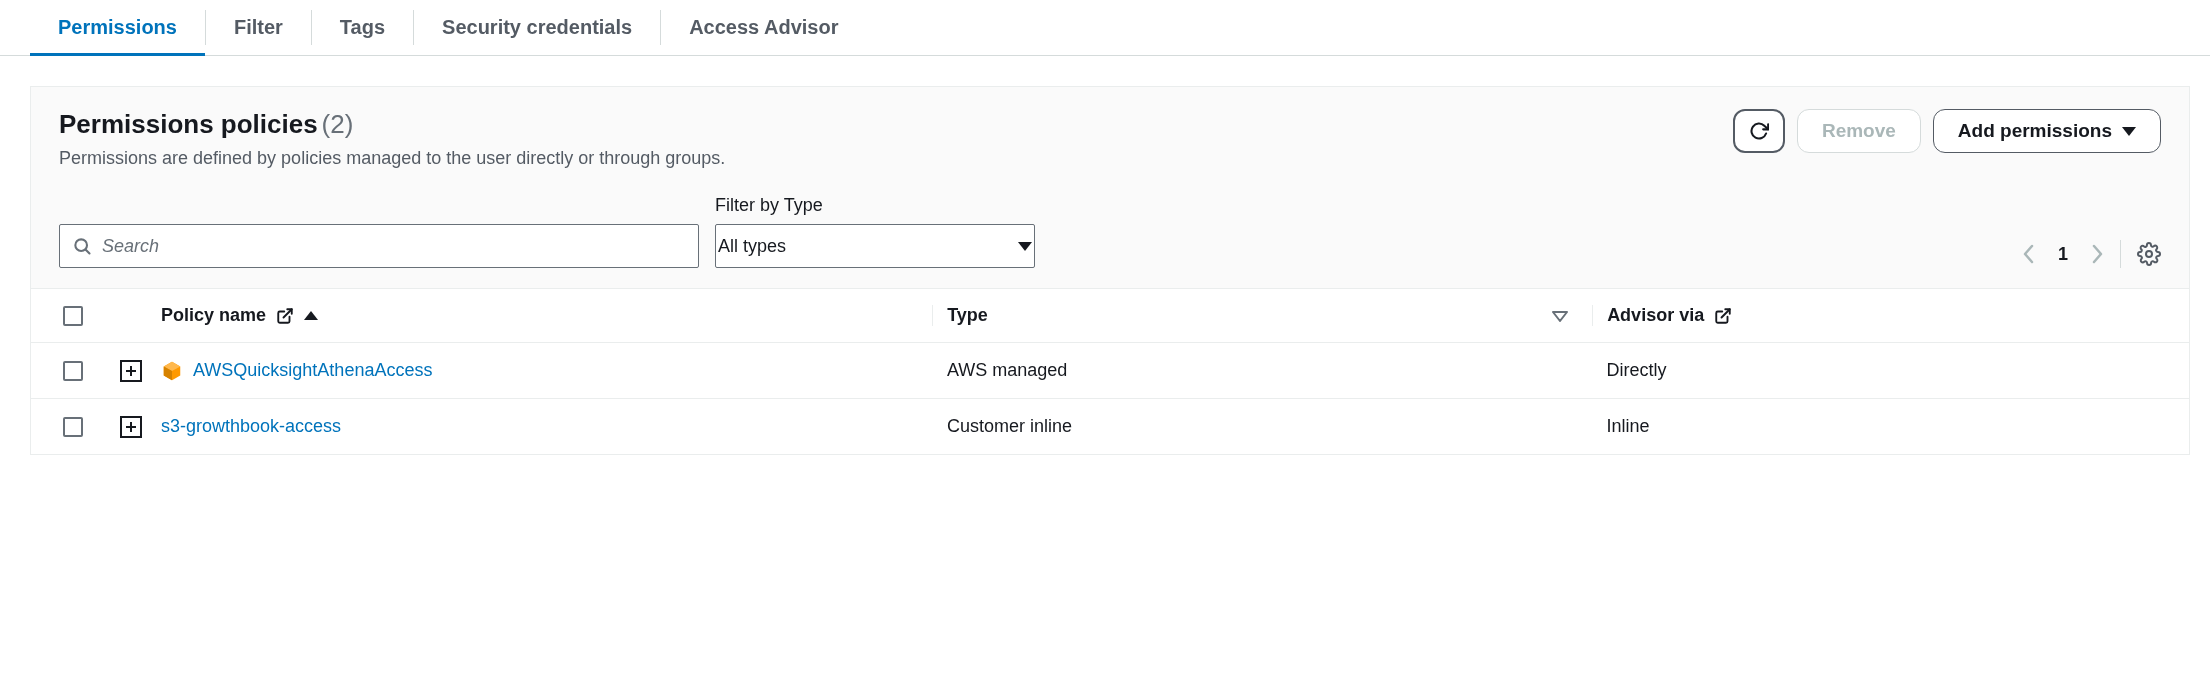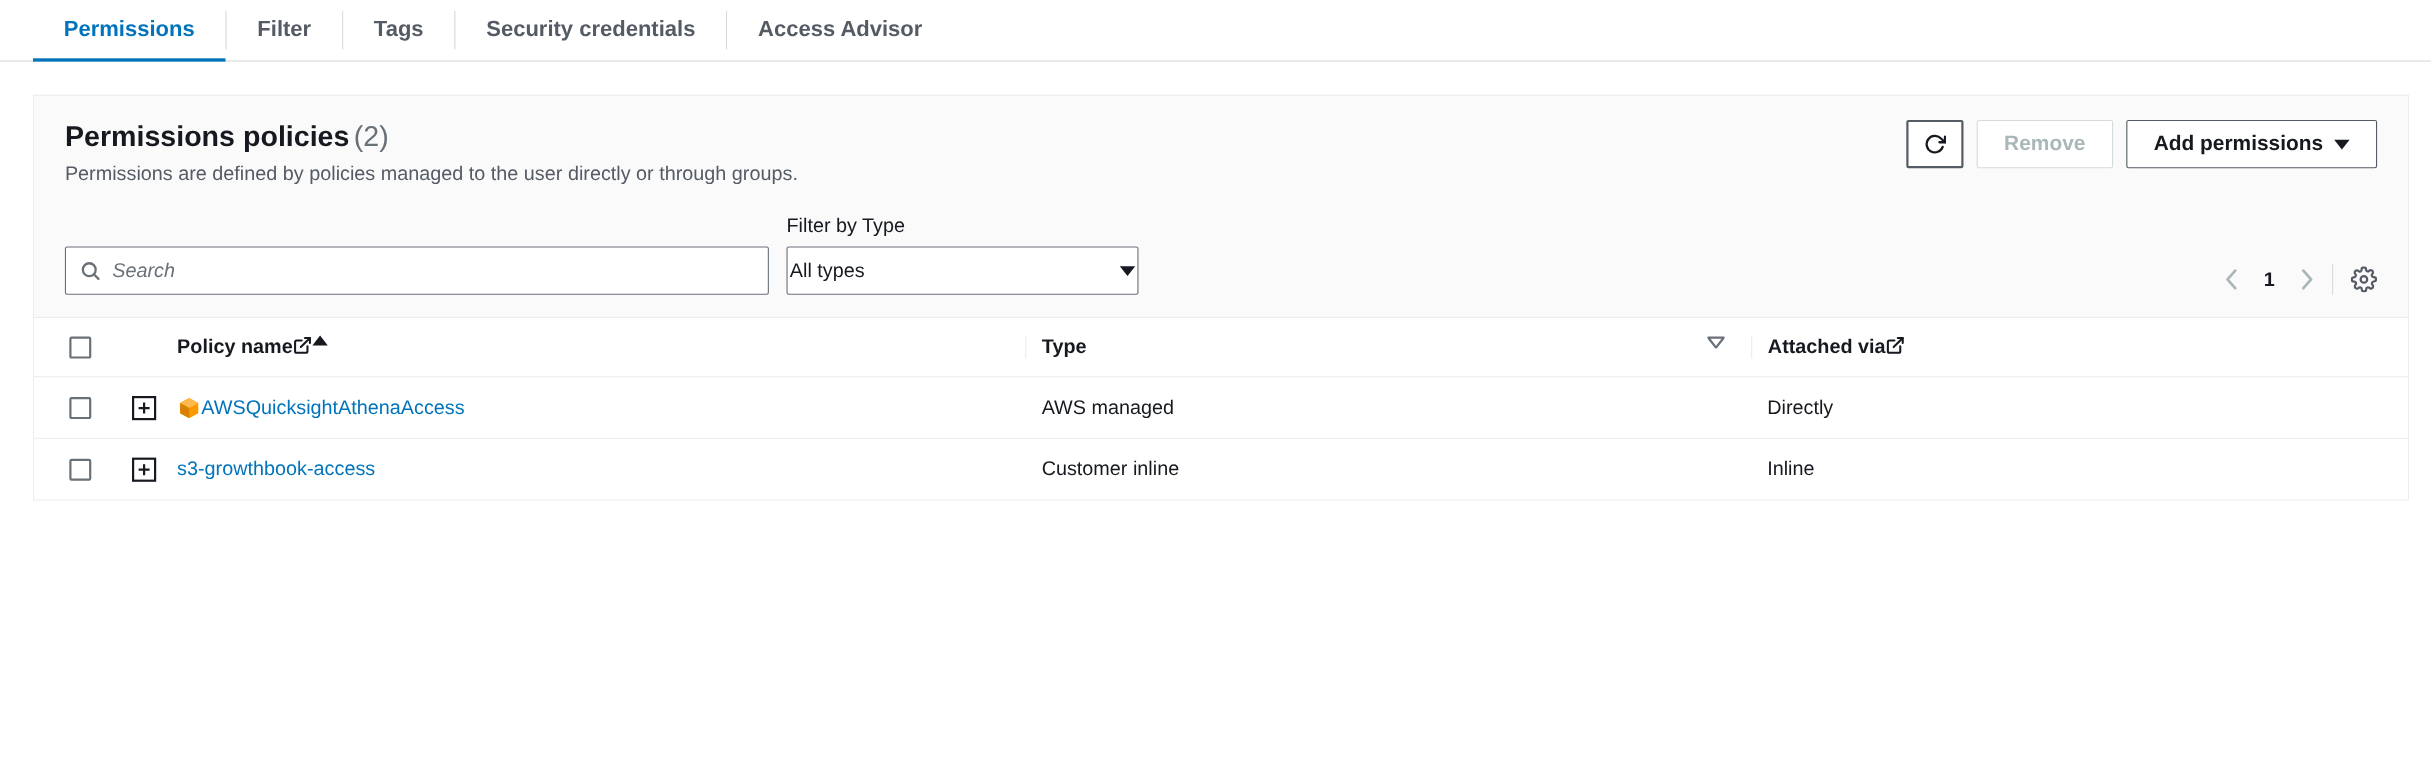--- a/index.html
+++ b/index.html
@@ -81,21 +81,21 @@
       display: inline-flex;
       align-items: center;
       gap: 10px;
       padding: 10px 24px;
       font-size: 19px;
       font-weight: 700;
       border: 1px solid #545b64;
       background: #fff;
       color: #16191f;
       cursor: pointer;
-      border-radius: 2px;
+      border-radius: 12px;
       height: 44px;
     }
     .btn-icon-only {
       padding: 10px 14px;
       border: 2px solid #545b64;
     }
     .btn:disabled {
       color: #aab7b8;
       border-color: #d5dbdb;
       cursor: default;
@@ -182,21 +182,21 @@
       width: 100%;
       background: #fff;
     }
     .tbl-head, .tbl-row {
       display: flex;
       align-items: center;
       border-top: 1px solid #eaeded;
     }
     .tbl-head { height: 54px; }
     .tbl-row { height: 56px; }
-    .cell { padding: 0 14px; display:flex; align-items:flex-start; }
+    .cell { padding: 0 14px; display:flex; align-items:center; gap: 10px; }
     .cell-check { width: 70px; justify-content:center; padding-left: 28px; }
     .cell-expand { width: 60px; justify-content:center; }
     .cell-name { flex: 1.2; min-width: 0; }
     .cell-type { flex: 1; position: relative; }
     .cell-via { flex: 0.9; position: relative; }
     .th {
       font-size: 18px;
       font-weight: 700;
       color: #16191f;
     }
@@ -328,21 +328,21 @@
           </svg>
         <span class="sort-up sort-icon"></span>
       </div>
       <div class="cell cell-type col-divider-left">
         <span class="th">Type</span>
         <svg class="sort-icon" width="16" height="12" viewBox="0 0 16 12" style="margin-left:auto;margin-right:10px;">
             <polygon points="8,11 1,2 15,2" fill="none" stroke="#687078" stroke-width="2" stroke-linejoin="round"></polygon>
           </svg>
       </div>
       <div class="cell cell-via col-divider-left">
-        <span class="th">Attached via</span>
+        <span class="th">Advisor via</span>
         <svg class="ext-link-icon" width="18" height="18" viewBox="0 0 24 24" fill="none" stroke="#16191f" stroke-width="2.5" stroke-linecap="round" stroke-linejoin="round">
             <path d="M18 13v6a2 2 0 0 1-2 2H5a2 2 0 0 1-2-2V8a2 2 0 0 1 2-2h6"></path>
             <polyline points="15 3 21 3 21 9"></polyline>
             <line x1="10" y1="14" x2="21" y2="3"></line>
           </svg>
       </div>
     </div>
 
     <div class="tbl-row">
       <div class="cell cell-check">

